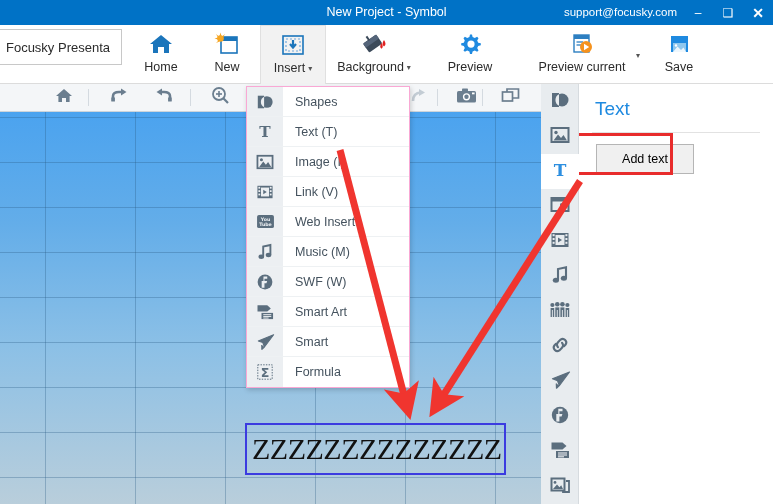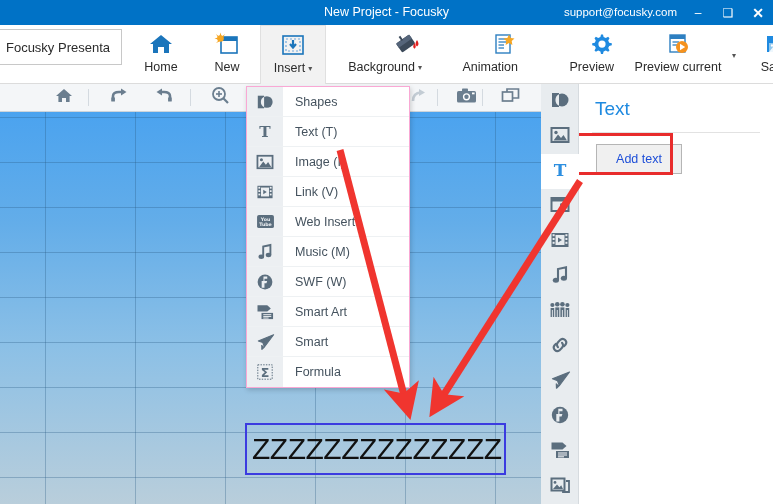--- a/index.html
+++ b/index.html
@@ -49,21 +49,21 @@
   }
   .ribbon-items {
     position: absolute; left: 128px; top: 0; height: 59px;
     display: flex; align-items: flex-start;
   }
   .rib {
     width: 66px; height: 59px; position: relative;
     display: flex; flex-direction: column; align-items: center;
     justify-content: flex-start; padding-top: 5px;
   }
-  .rib.wide { width: 96px; align-items: flex-end; }
+  .rib.wide { width: 96px; }
   .rib.sel { background: #f2f2f2; border: 1px solid #e0e0e0; border-bottom: none; }
   .rib .ico { height: 28px; display: flex; align-items: center; justify-content: center; }
   .rib .lbl { font-size: 12.5px; color: #2b2b2b; margin-top: 2px; white-space: nowrap; }
   .caret-dn { display: inline-block; margin-left: 3px; font-size: 8px; color: #555; vertical-align: middle;}
 
   
   .ctoolbar {
     position: absolute; left: 0; top: 84px; width: 541px; height: 28px;
     background: #f4f6f8; border-bottom: 1px solid #cdd4da;
   }
@@ -80,21 +80,21 @@
     overflow: hidden;
   }
   .gridline-v { position: absolute; top: 0; bottom: 0; width: 1px; background: rgba(40,90,130,0.32); }
   .gridline-h { position: absolute; left: 0; right: 0; height: 1px; background: rgba(40,90,130,0.32); }
 
   .textbox {
     position: absolute; left: 245px; top: 423px; width: 261px; height: 52px;
     border: 2px solid #3b3be0; display: flex; align-items: center;
   }
   .textbox span {
-    font-family: Liberation Sans, sans-serif;
+    font-family: Liberation Serif, serif;
     font-size: 30px; color: #111; letter-spacing: -0.5px;
     padding-left: 5px; white-space: nowrap;
   }
 
   
   .menu {
     position: absolute; left: 246px; top: 86px; width: 164px;
     background: #ffffff; border: 1px solid #f9a8d4;
     box-shadow: 1px 2px 5px rgba(0,0,0,0.18);
     z-index: 40;
@@ -134,37 +134,37 @@
   }
   .rpanel-title {
     position: absolute; left: 16px; top: 14px;
     font-size: 19px; color: #1f8ae0;
   }
   .rpanel-div {
     position: absolute; left: 13px; top: 48px; width: 168px; height: 1px;
     background: #e2e2e2;
   }
   .addtext-btn {
-    position: absolute; left: 17px; top: 60px; width: 86px; height: 30px;
+    position: absolute; left: 17px; top: 60px; width: 98px; height: 30px;
     background: #f0f0f0; border: 1px solid #b5b5b5;
     display: flex; align-items: center; justify-content: center;
-    font-size: 12.5px; color: #1d4ed8;
+    font-size: 12.5px; color: #000000;
   }
 
   
   .annot { position: absolute; left: 0; top: 0; width: 773px; height: 504px; pointer-events: none; z-index: 60; }
   .redbox { position: absolute; border: 3px solid #e82c2c; }
 </style>
 </head>
 <body>
 
 <div id="app">
 
   <div class="titlebar">
-    <div class="titlebar-title">New Project - Focusky</div>
+    <div class="titlebar-title">New Project - Symbol</div>
     <div class="titlebar-mail">support@focusky.com</div>
     <div class="win-btns">
       <div class="win-btn">–</div>
       <div class="win-btn">❑</div>
       <div class="win-btn close">✕</div>
     </div>
   </div>
 
   <div class="ribbon">
     <div class="proj-tab">
@@ -224,35 +224,20 @@
             </g>
             <path d="M25 8 q3 4.5 0 6.5 q-3 -2 0 -6.5 z" fill="#e02020"></path>
             <path d="M22.5 11 q2.5 4 0 5.8 q-2.6 -1.8 0 -5.8 z" fill="#e02020"></path>
           </svg>
         </div>
         <div class="lbl">
           <span>Background</span><span class="caret-dn">▾</span>
         </div>
       </div>
 
-      <div class="rib wide">
-        <div class="ico">
-          <svg width="28" height="24" viewBox="0 0 28 24">
-            <rect x="6" y="3" width="14" height="18" fill="#ffffff" stroke="#2d7fc1" stroke-width="1.4"></rect>
-            <g stroke="#2d7fc1" stroke-width="1.3">
-              <line x1="8.5" y1="7" x2="17" y2="7"></line>
-              <line x1="8.5" y1="10" x2="17" y2="10"></line>
-              <line x1="8.5" y1="13" x2="14" y2="13"></line>
-              <line x1="8.5" y1="16" x2="14" y2="16"></line>
-            </g>
-            <path d="M19 2.5 l1.7 3.5 l3.8 0.5 l-2.8 2.6 l0.7 3.8 l-3.4 -1.8 l-3.4 1.8 l0.7 -3.8 l-2.8 -2.6 l3.8 -0.5 z" fill="#f5a623"></path>
-          </svg>
-        </div>
-        <div class="lbl">Animation</div>
-      </div>
 
       <div class="rib wide">
         <div class="ico">
           <svg width="26" height="24" viewBox="0 0 26 24">
             <path d="M13 2.5 l2 0 l0.6 2.6 l2.2 1 l2.3-1.3 l1.4 1.4 l-1.3 2.3 l1 2.2 l2.6 0.6 l0 2 l-2.6 0.6 l-1 2.2 l1.3 2.3 l-1.4 1.4 l-2.3-1.3 l-2.2 1 l-0.6 2.6 l-2 0 l-0.6-2.6 l-2.2-1 l-2.3 1.3 l-1.4-1.4 l1.3-2.3 l-1-2.2 l-2.6-0.6 l0-2 l2.6-0.6 l1-2.2 l-1.3-2.3 l1.4-1.4 l2.3 1.3 l2.2-1 z" fill="#1f8ae0"></path>
             <circle cx="14" cy="12.1" r="3.6" fill="#ffffff"></circle>
           </svg>
         </div>
         <div class="lbl">Preview</div>
       </div>

